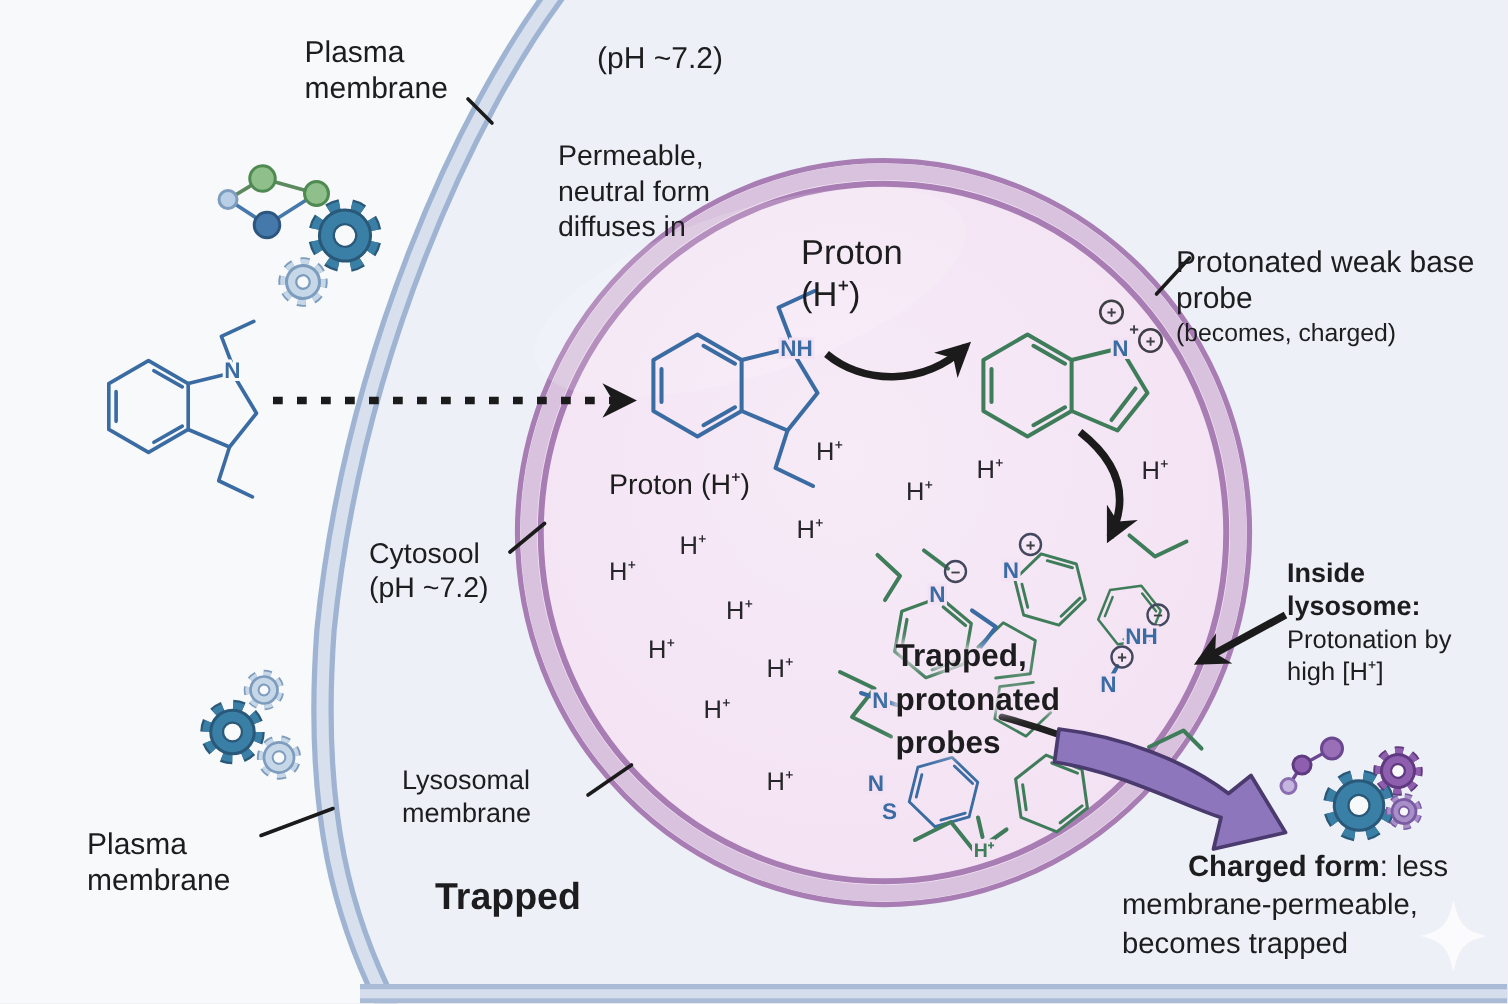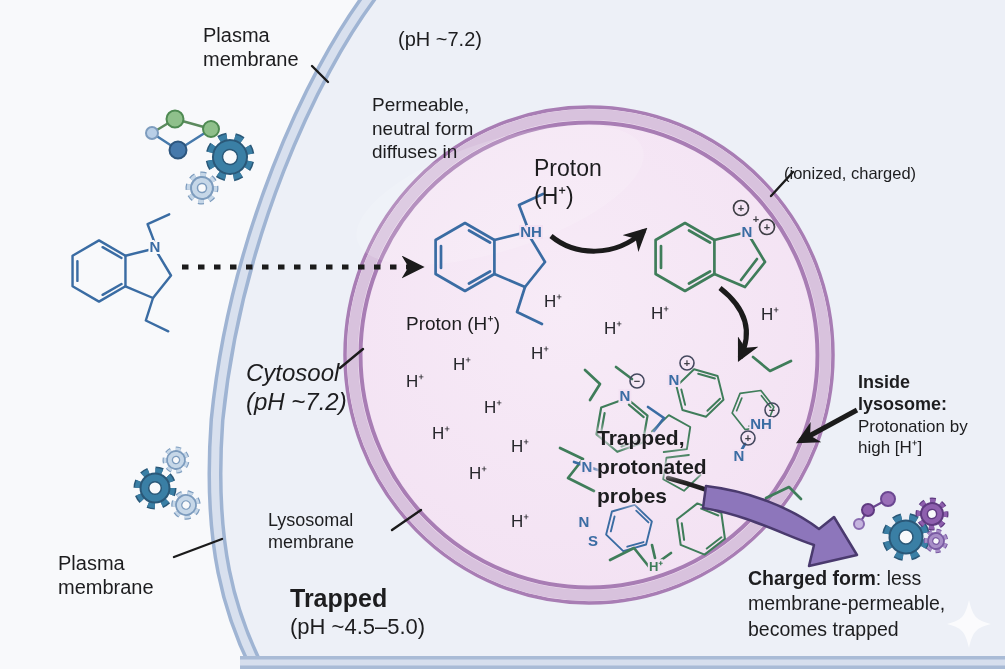--- a/index.html
+++ b/index.html
@@ -18,32 +18,32 @@
   .c{text-align:left;}
   .hplus{position:absolute;transform:translate(-50%,-50%);font-size:17px;font-weight:500;color:#26262b;}
   #lbl-plasma-top{left:203px;top:23px;width:124px;font-size:20px;}
   #lbl-cytosol-top{left:398px;top:27px;width:122px;font-size:20px;}
   #lbl-permeable{left:328px;top:93px;width:135px;font-size:19px;line-height:1.24;margin-left:44px;}
   #lbl-proton-top{left:534px;top:154px;width:100px;font-size:23px;}
   #lbl-protonated{left:784px;top:163px;width:205px;font-size:20px;}
   #lbl-protonated .sub{font-size:16.5px;}
   #lbl-neutral{left:8px;top:332px;width:196px;font-size:21px;font-weight:500;}
   #lbl-neutral .sub{font-size:16.5px;font-weight:400;line-height:1.25;}
-  #lbl-cytosool{left:246px;top:358px;width:108px;font-size:24px;font-style:italic;}
+  #lbl-cytosool{left:246px;top:358px;width:108px;font-size:19px;}
   #lbl-proton-in{left:406px;top:312px;width:120px;font-size:19px;}
   #lbl-trapped{left:597px;top:424px;width:132px;font-size:21px;font-weight:700;line-height:1.38;
     text-shadow:0 0 5px #f5e7f5,0 0 8px #f5e7f5,0 0 12px #f5e7f5;}
   #lbl-inside{left:858px;top:371px;width:122px;font-size:17px;line-height:1.24;}
   #lbl-inside .b{font-weight:700;font-size:18px;}
   #lbl-lysmem{left:268px;top:510px;width:102px;font-size:18px;}
   #lbl-lysosome{left:290px;top:583px;width:205px;font-size:22px;}
   #lbl-lysosome .b{font-weight:700;font-size:25px;}
   #lbl-plasma-bottom{left:58px;top:551px;width:124px;font-size:20px;}
   #lbl-charged{left:748px;top:566px;width:248px;font-size:19.5px;line-height:1.3;}
-  #lbl-charged .b{font-weight:700;}
+  #lbl-charged .b{font-weight:700;margin-left:44px;}
 </style>
 </head>
 <body>
 
 <div id="canvas">
 <svg id="scene" width="1005" height="669" viewBox="0 0 1005 669">
   <defs>
     <marker id="ah" viewBox="0 0 10 10" refX="8" refY="5" markerWidth="4.6" markerHeight="4.6" orient="auto-start-reverse">
       <path d="M0,0 L10,5 L0,10 L3,5 Z" fill="#1b1b1b"></path>
     </marker>
@@ -239,36 +239,36 @@
 <div class="lbl c" id="lbl-plasma-top">Plasma membrane</div>
 <div class="lbl c" id="lbl-cytosol-top">
   <div>(pH ~7.2)</div>
 </div>
 <div class="lbl" id="lbl-permeable">Permeable, neutral form diffuses in</div>
 <div class="lbl c" id="lbl-proton-top">
   <div>Proton</div>
   <div>(H⁺)</div>
 </div>
 <div class="lbl c" id="lbl-protonated">
-  <div class="sub">(ionized, charged)</div>
+  <div>Protonated weak base probe</div>
+  <div class="sub">(becomes, charged)</div>
 </div>
 <div class="lbl c" id="lbl-cytosool">
   <div>Cytosool</div>
   <div>(pH ~7.2)</div>
 </div>
 <div class="lbl c" id="lbl-trapped">Trapped, protonated probes</div>
 <div class="lbl c" id="lbl-proton-in">Proton (H⁺)</div>
 <div class="lbl" id="lbl-inside">
   <span class="b">Inside lysosome:</span>
   <span>Protonation by high [H⁺]</span>
 </div>
 <div class="lbl" id="lbl-lysmem">Lysosomal membrane</div>
 <div class="lbl c" id="lbl-lysosome">
   <div class="b">Trapped</div>
-  <div>(pH ~4.5–5.0)</div>
 </div>
 <div class="lbl c" id="lbl-plasma-bottom">Plasma membrane</div>
 <div class="lbl c" id="lbl-charged">
   <span class="b">Charged form</span><span>: less membrane-permeable, becomes trapped</span>
 </div>
 
 <div id="hplus-layer">
       <span class="hplus" style="left: 553px; top: 300px;">H⁺</span>
       <span class="hplus" style="left: 613px; top: 327px;">H⁺</span>
       <span class="hplus" style="left: 660px; top: 312px;">H⁺</span>

